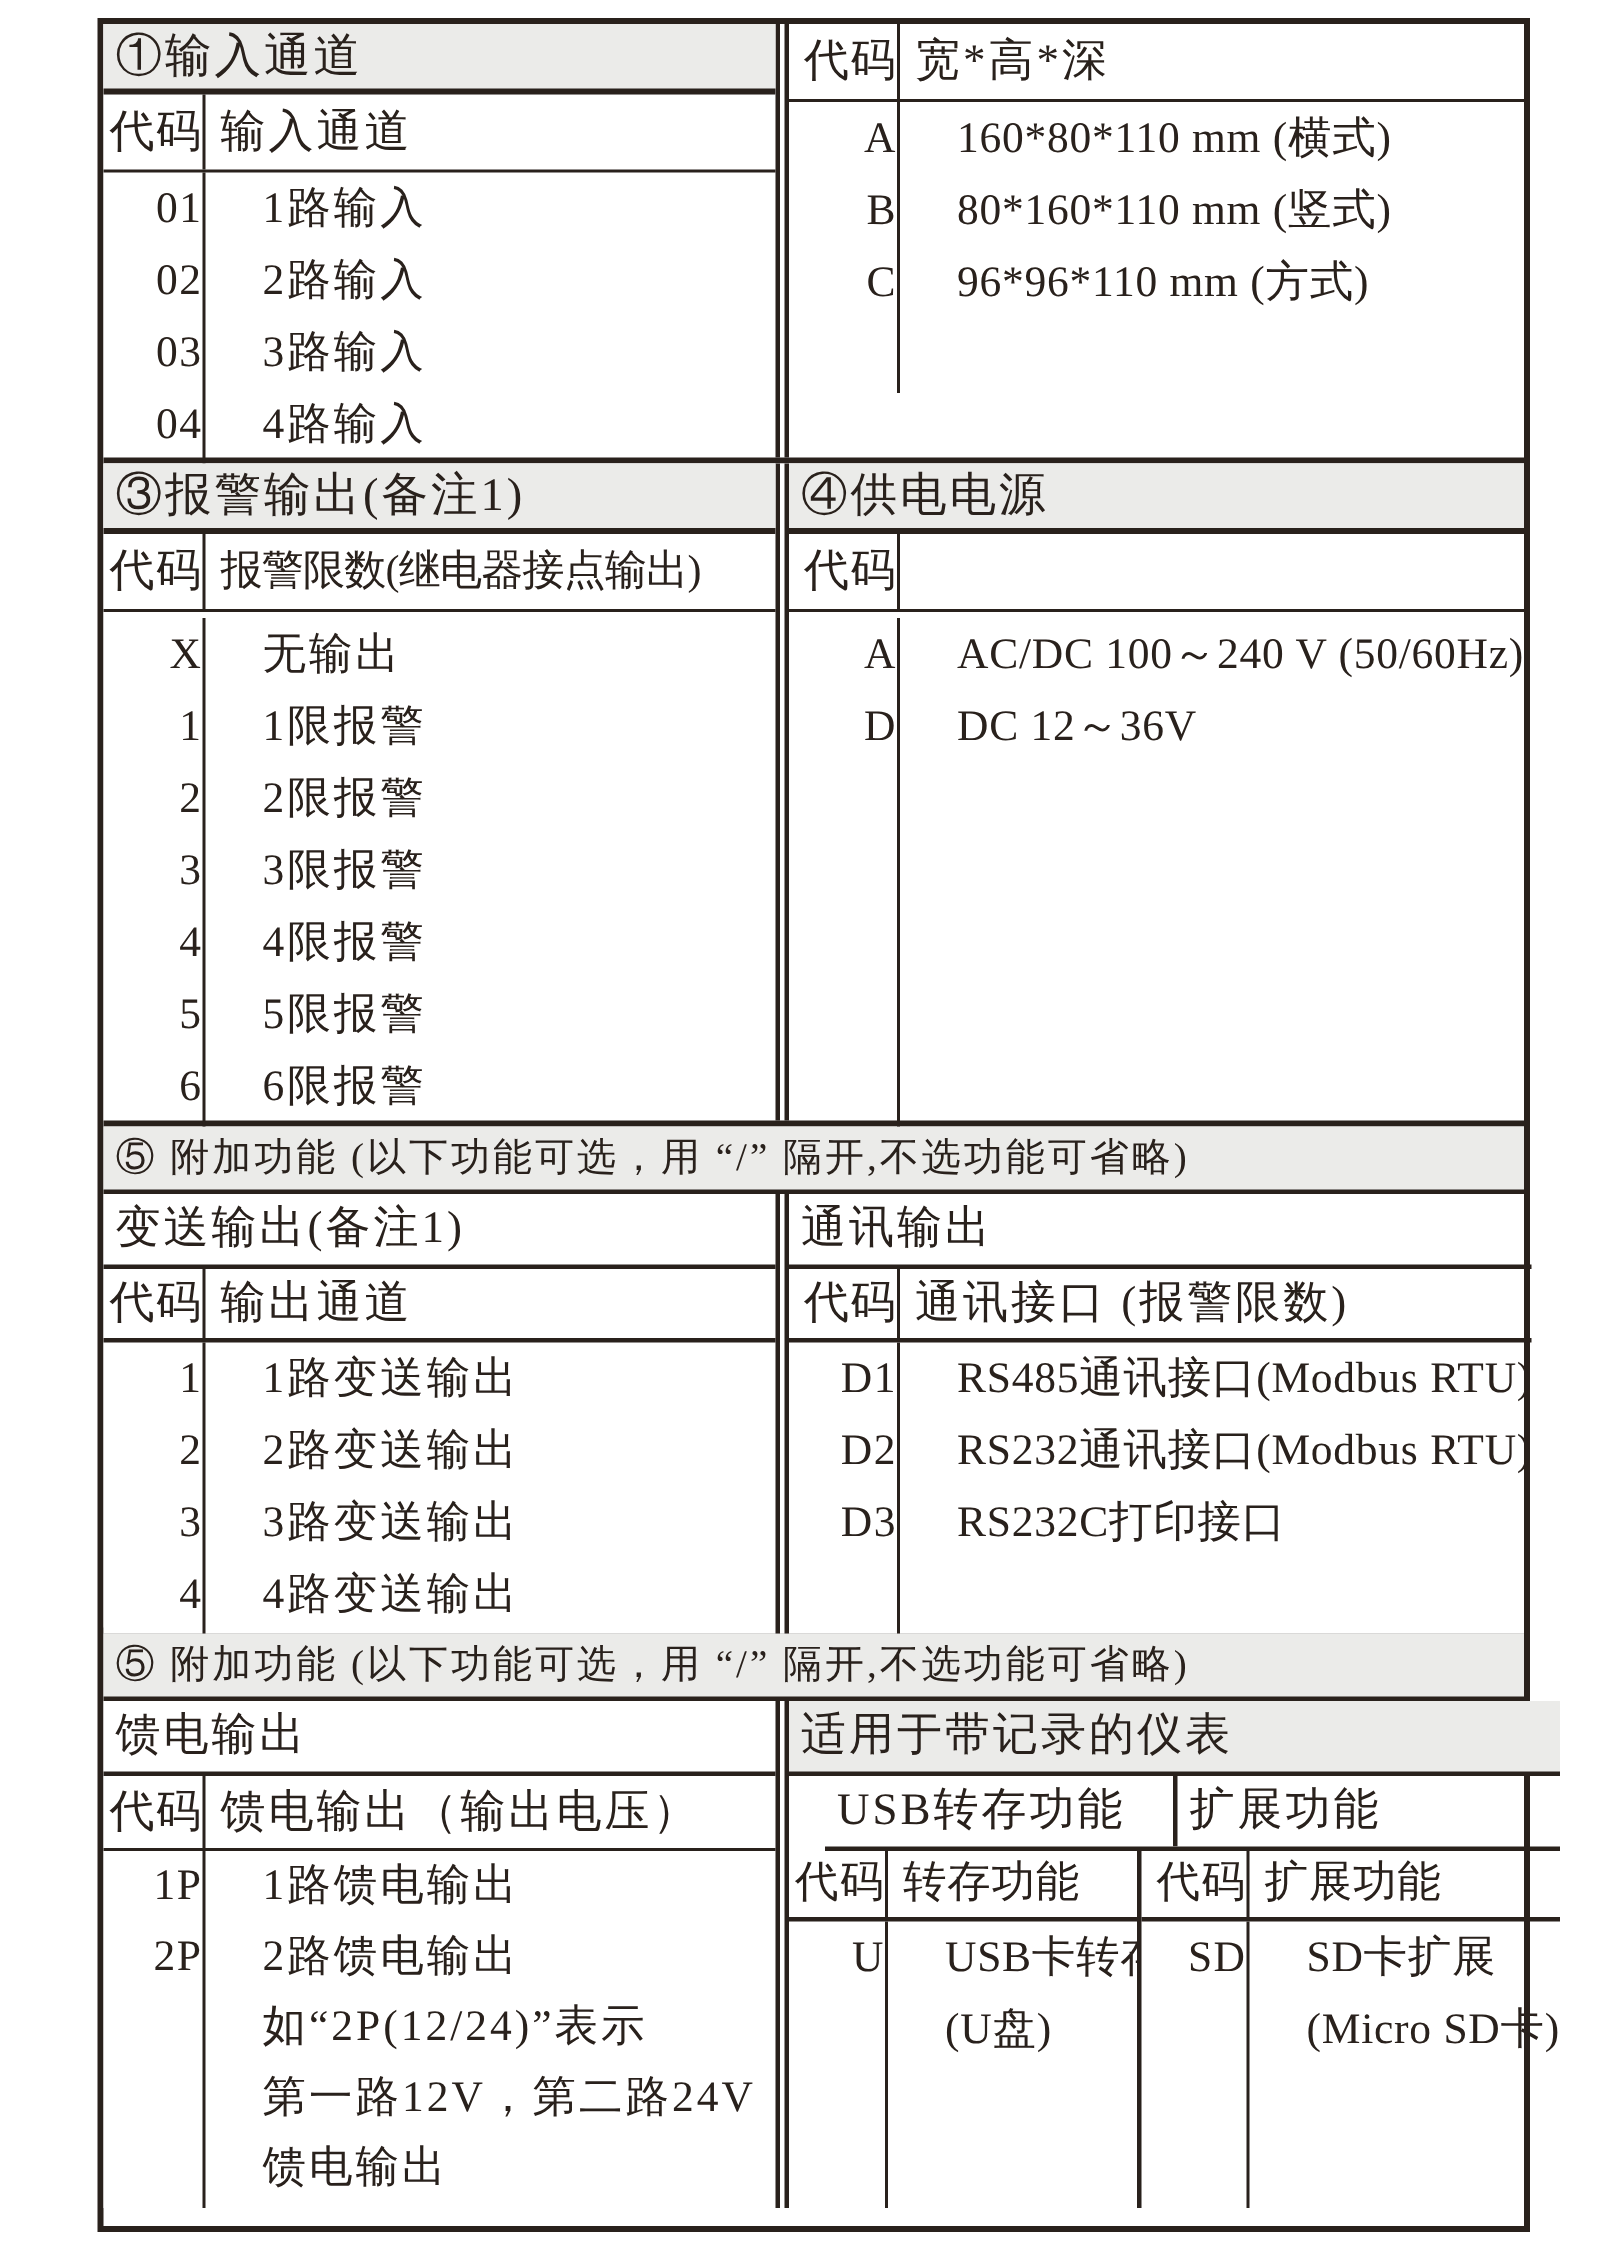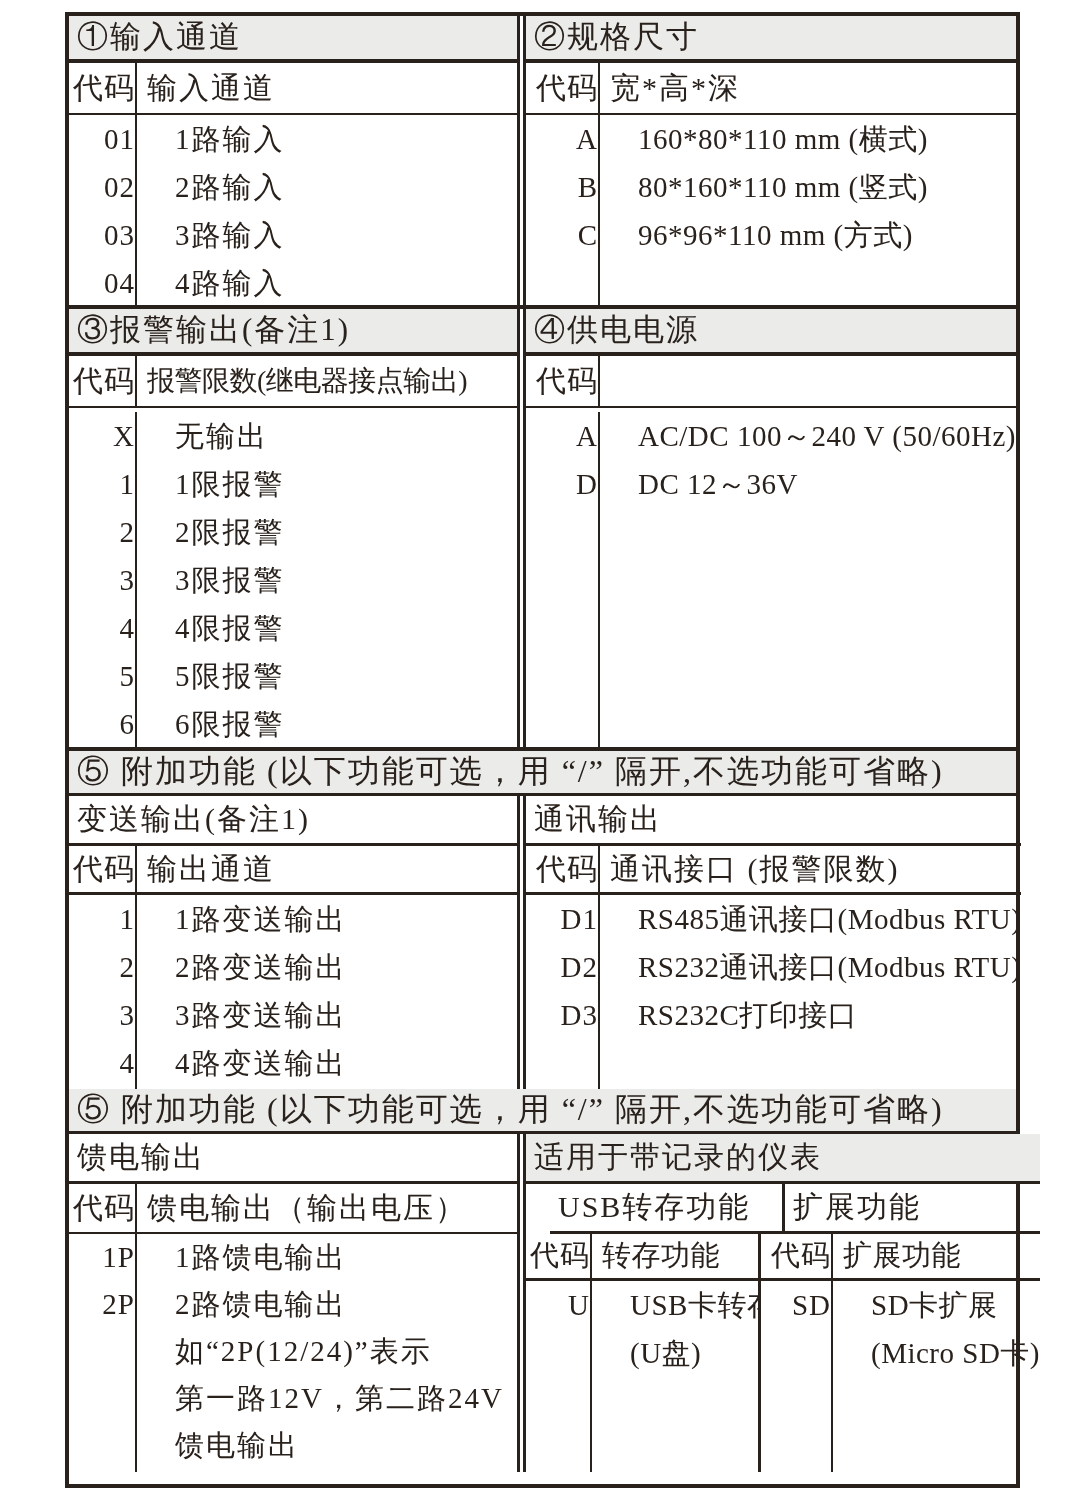--- a/index.html
+++ b/index.html
@@ -17,21 +17,21 @@
   .blk:last-child{border-bottom:none;}
   
   .twocol{display:flex;background:#fff;}
   .half-l{width:451px;border-right:3px solid var(--border);flex:none;}
   .half-r{flex:1;margin-left:3px;border-left:3px solid var(--border);}
   
   .gh{height:47px;line-height:42px;background:var(--header-bg);
     border-bottom:4px solid var(--border);padding-left:8px;font-size:31px;
     letter-spacing:2px;white-space:nowrap;overflow:hidden;}
   .gh5{height:45px;line-height:41px;background:var(--header-bg);
-    border-bottom:3px solid var(--border);padding-left:8px;font-size:32px;
+    border-bottom:3px solid var(--border);padding-left:8px;font-size:26px;
     letter-spacing:2px;white-space:nowrap;overflow:hidden;}
   
   .tr{height:50px;line-height:46px;border-bottom:3px solid var(--border);
     font-size:30px;letter-spacing:2px;white-space:nowrap;overflow:hidden;}
   .tr.pad{padding-left:8px;}
   .tr.gray{background:var(--header-bg);}
   .tr.flexrow{display:flex;margin-left:24px;}
   .cell-usb{width:235px;border-right:3px solid var(--border);flex:none;padding-left:8px;}
   .cell-ext{flex:1;padding-left:8px;}
   
@@ -78,21 +78,20 @@
         </div>
         <div class="dsc">
           <div class="ln">1路输入</div>
           <div class="ln">2路输入</div>
           <div class="ln">3路输入</div>
           <div class="ln">4路输入</div>
         </div>
       </div>
     </div>
     <div class="half-r">
-      <div class="gh">②规格尺寸</div>
       <div class="sr">
         <div class="cod w74">代码</div>
         <div class="dsc">宽*高*深</div>
       </div>
       <div class="tb" style="height:194px">
         <div class="cod w74">
           <div class="ln">A</div>
           <div class="ln">B</div>
           <div class="ln">C</div>
         </div>

